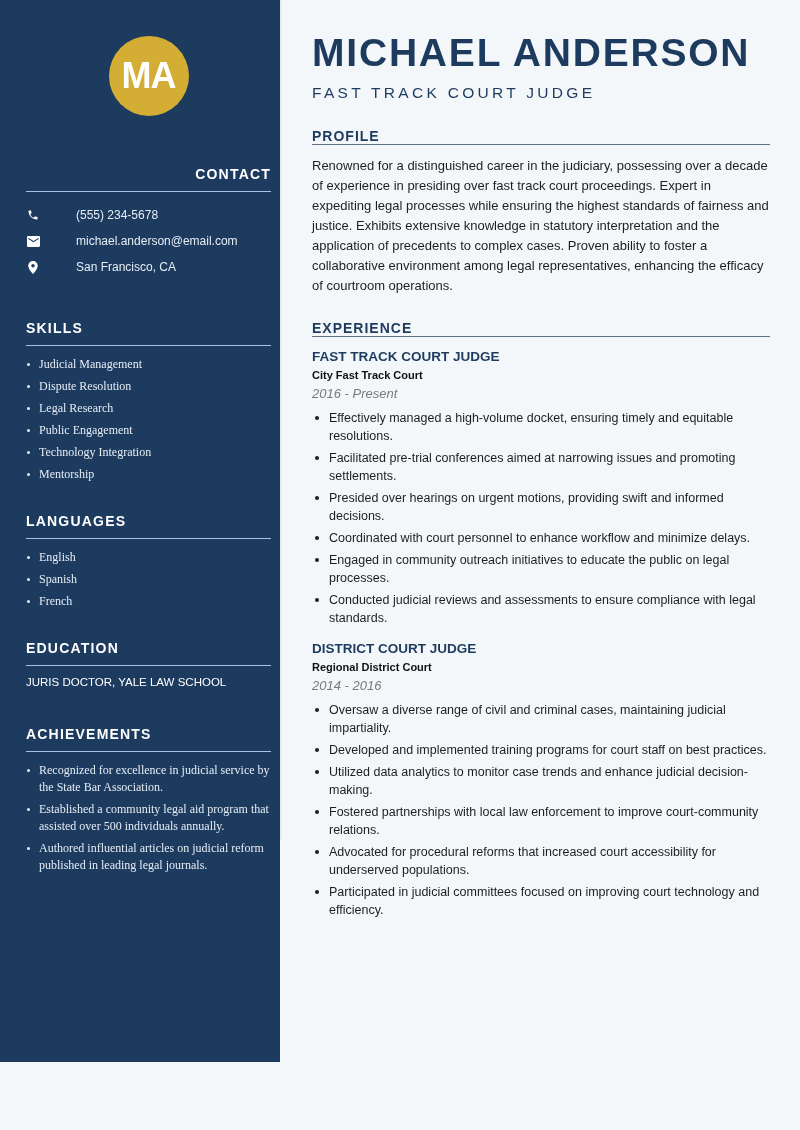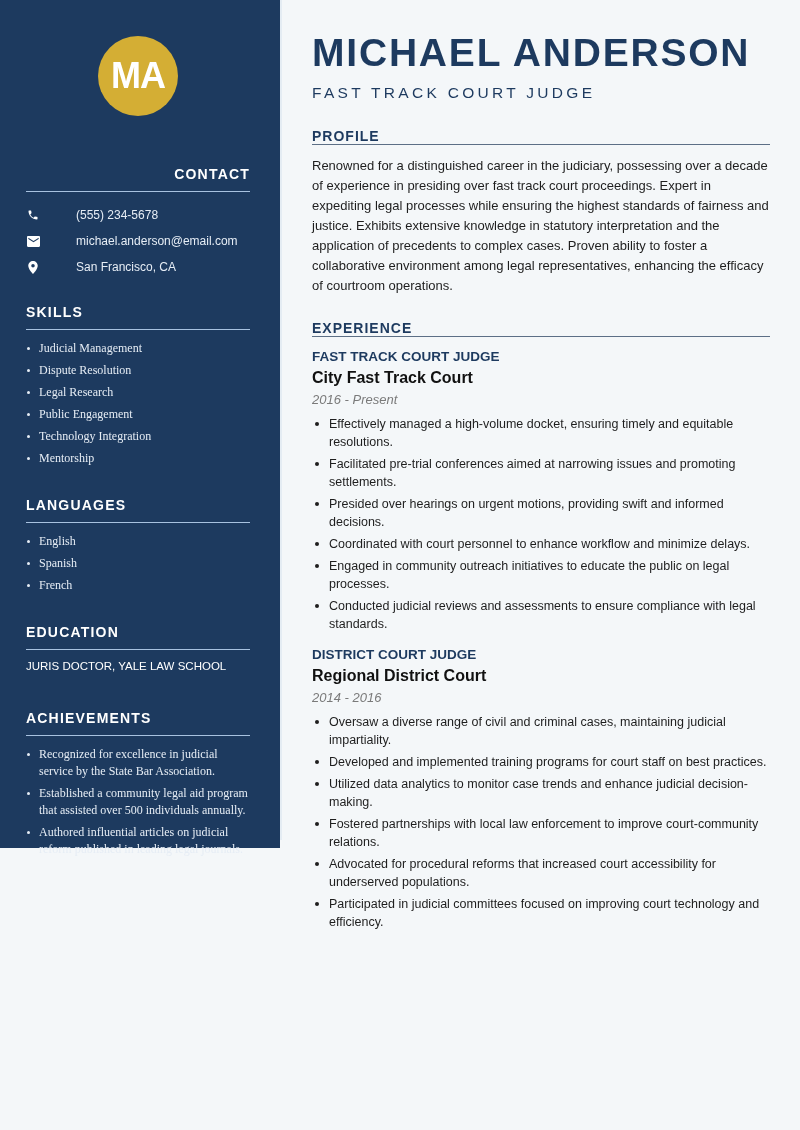--- a/index.html
+++ b/index.html
@@ -4,24 +4,24 @@
   <style>
     * { margin: 0; padding: 0; box-sizing: border-box; }
     html, body { width: 800px; height: 1130px; overflow: hidden; }
     body {
       font-family: "Liberation Sans", "DejaVu Sans", sans-serif;
       background: #f4f7f9;
       display: flex;
     }
     .sidebar {
       width: 280px;
-      height: 848px;
+      height: 1062px;
       background: #1d3a5f;
       color: #ffffff;
-      padding: 36px 30px 0 26px;
+      padding: 36px 9px 0 26px;
       flex-shrink: 0;
     }
     .avatar {
       width: 80px; height: 80px;
       border-radius: 50%;
       background: #d4ae34;
       margin: 0 auto;
       display: flex; align-items: center; justify-content: center;
       font-weight: bold;
       font-size: 36px;
@@ -108,21 +108,21 @@
       color: #1e1e1e;
     }
     .job { margin-top: 12px; }
     .job + .job { margin-top: 14px; }
     .job-title {
       font-size: 13.5px;
       font-weight: bold;
       color: #1d3a5f;
     }
     .job-company {
-      font-size: 16px;
+      font-size: 11px;
       font-weight: bold;
       color: #111;
       margin-top: 5px;
     }
     .job-dates {
       font-size: 13px;
       font-style: italic;
       color: #7a7a7a;
       margin-top: 5px;
     }
@@ -170,21 +170,21 @@
     <div class="contact-row">
       <span class="ic">
         <svg width="10" height="13" viewBox="0 0 16 22">
             <path fill="#fff" d="M8 0C3.6 0 0 3.6 0 8c0 6 8 14 8 14s8-8 8-14c0-4.4-3.6-8-8-8zm0 11a3 3 0 110-6 3 3 0 010 6z"></path>
           </svg>
       </span>
       <span>San Francisco, CA</span>
     </div>
   </section>
 
-  <section class="side-section" style="margin-top:24px;">
+  <section class="side-section" style="margin-top:40px;">
     <h2 class="side-heading">SKILLS</h2>
     <ul class="side-list">
       <li>Judicial Management</li>
       <li>Dispute Resolution</li>
       <li>Legal Research</li>
       <li>Public Engagement</li>
       <li>Technology Integration</li>
       <li>Mentorship</li>
     </ul>
   </section>

